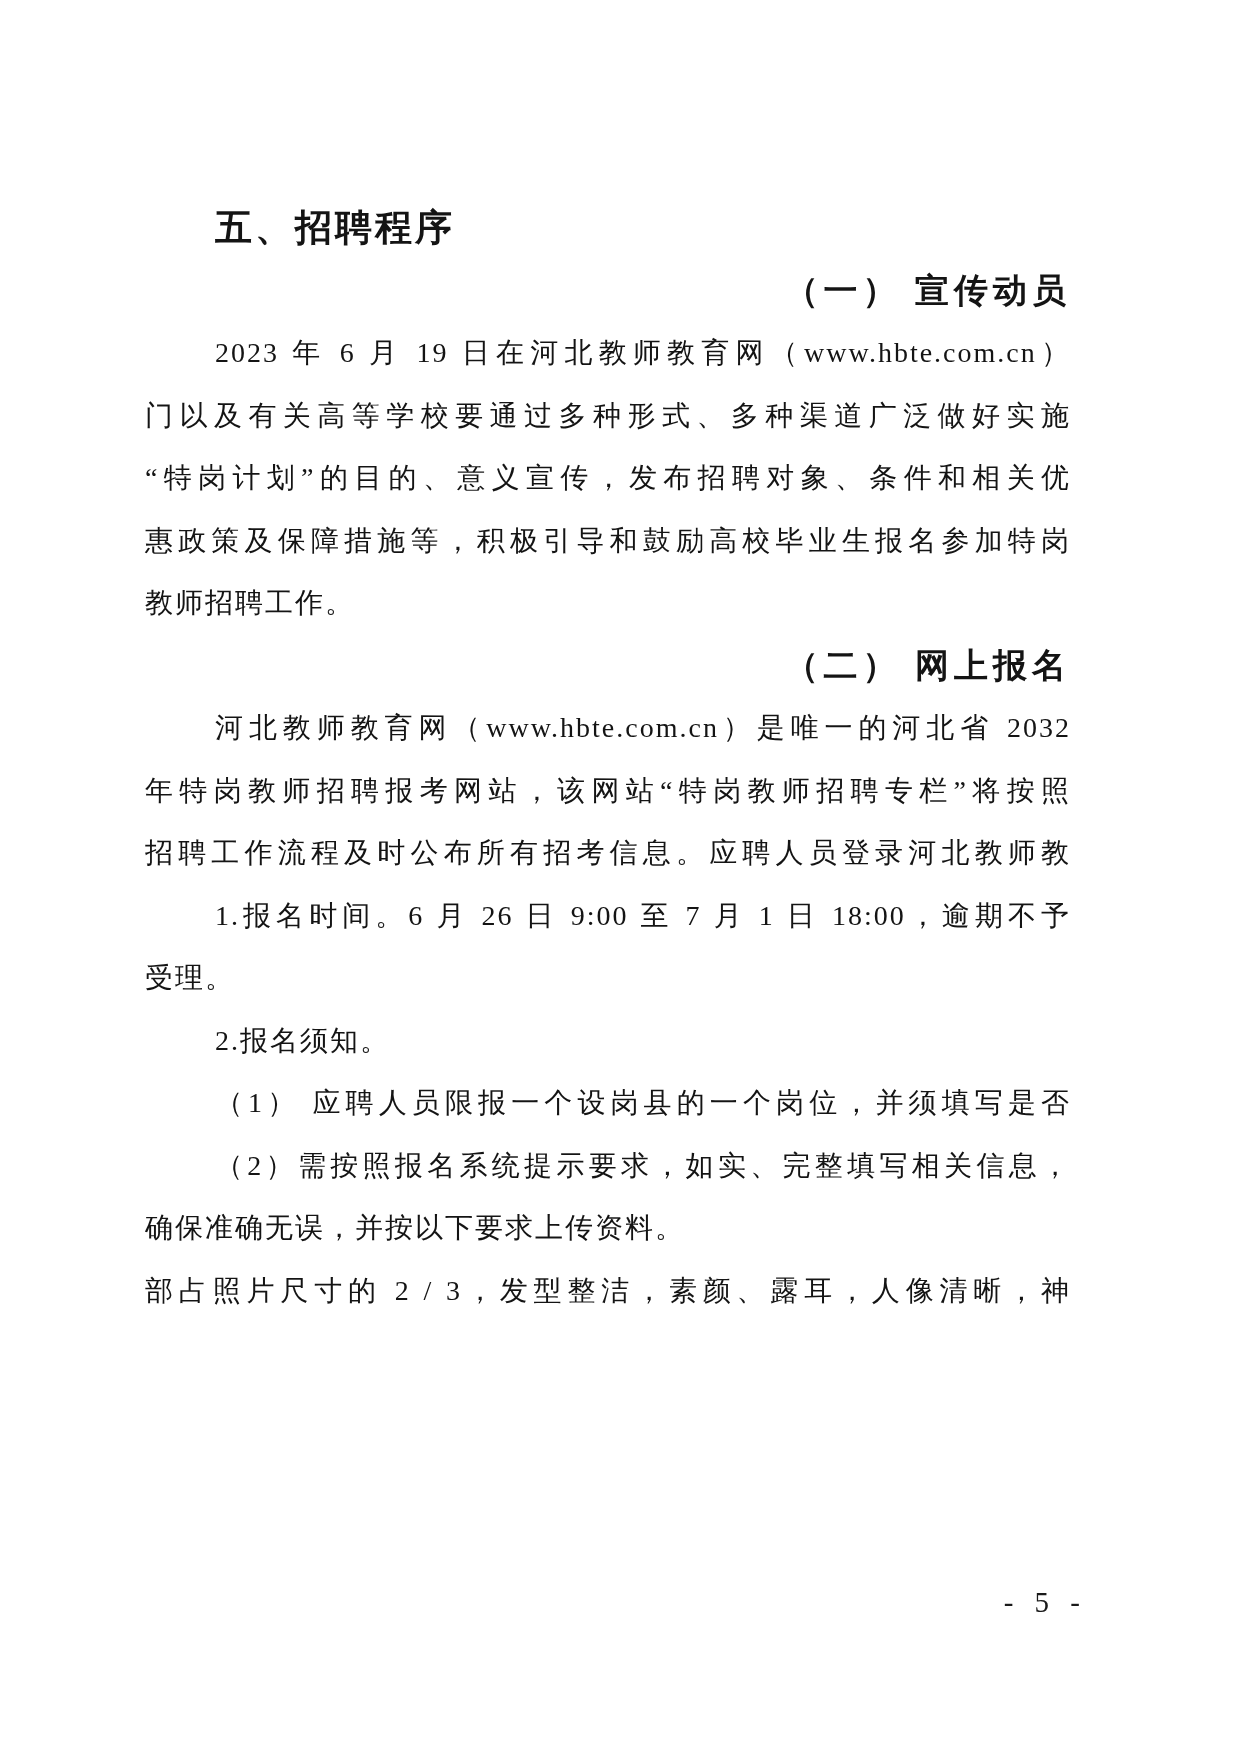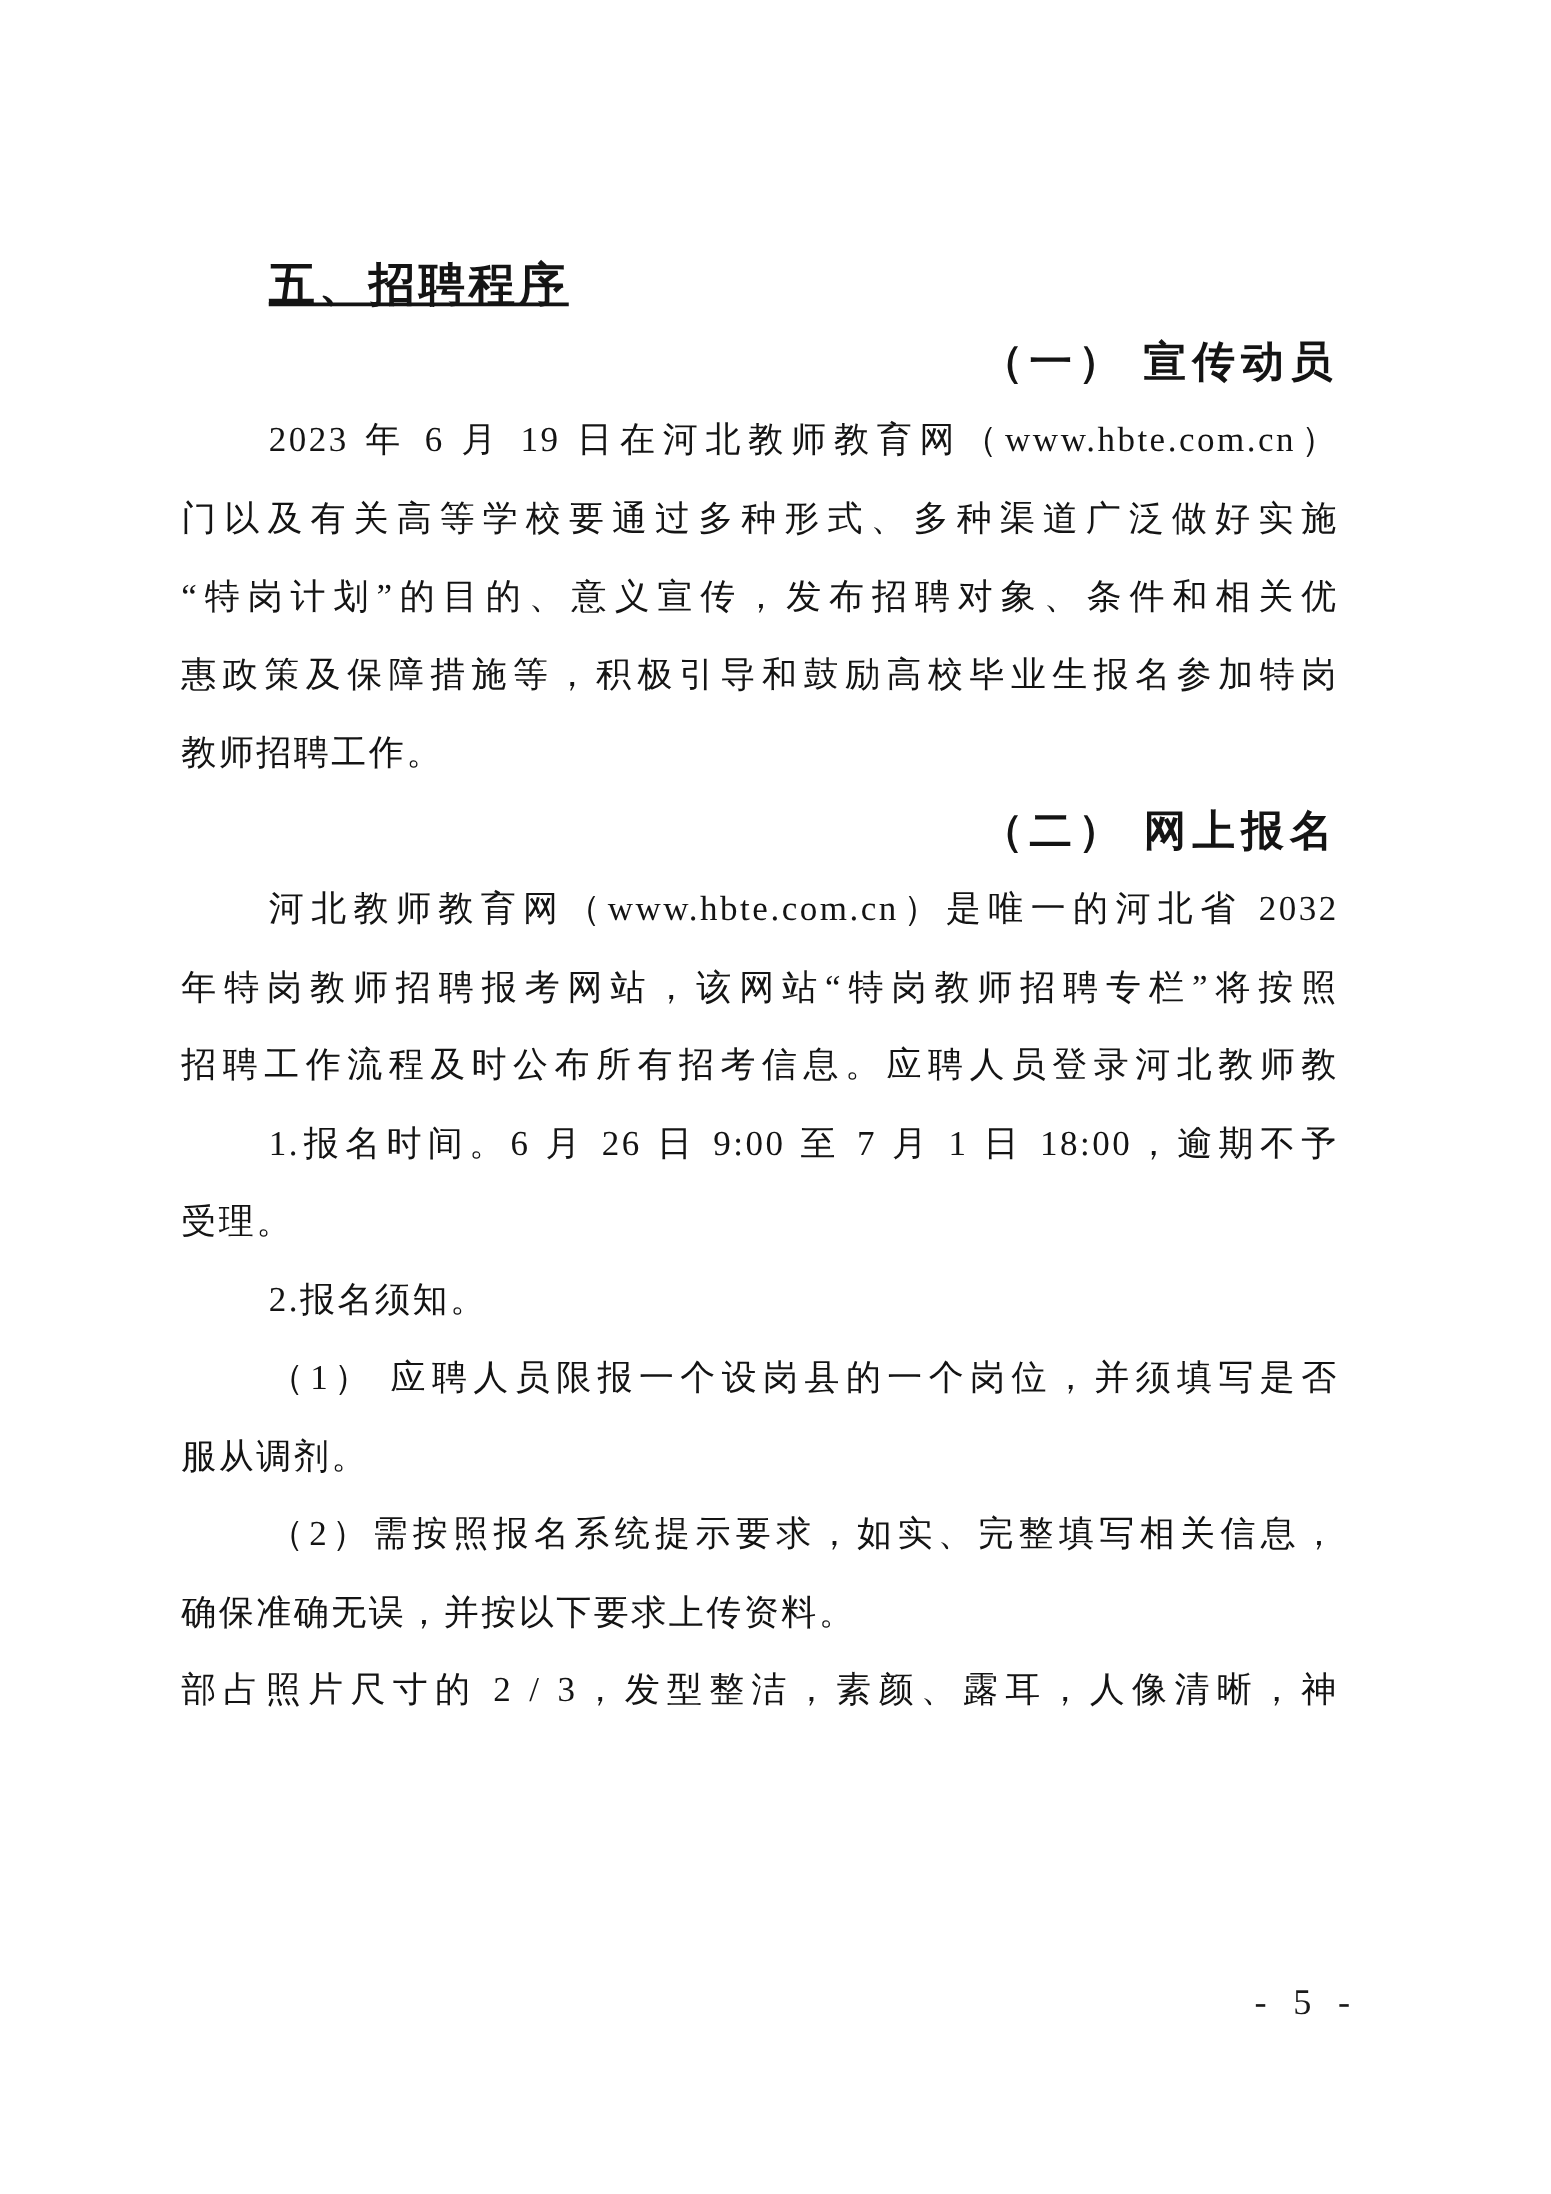--- a/index.html
+++ b/index.html
@@ -41,21 +41,20 @@
     text-justify: inter-character;
   }
   .indent {
     text-indent: 70px;
   }
   .h1 {
     font-family: "Liberation Sans", sans-serif;
     font-weight: bold;
     font-size: 37px;
     letter-spacing: 3px;
-    text-decoration: underline;
   }
   .h2 {
     font-weight: bold;
     font-size: 34px;
     letter-spacing: 5px;
     text-align: right;
   }
   .footer {
     position: absolute;
     top: 1586px;
@@ -79,20 +78,19 @@
     <div class="line fill">惠政策及保障措施等，积极引导和鼓励高校毕业生报名参加特岗</div>
     <div class="line">教师招聘工作。</div>
     <div class="line h2 indent">（二） 网上报名</div>
     <div class="line indent fill">河北教师教育网（www.hbte.com.cn）是唯一的河北省 2032</div>
     <div class="line fill">年特岗教师招聘报考网站，该网站“特岗教师招聘专栏”将按照</div>
     <div class="line fill">招聘工作流程及时公布所有招考信息。应聘人员登录河北教师教</div>
     <div class="line indent fill">1.报名时间。6 月 26 日 9:00 至 7 月 1 日 18:00，逾期不予</div>
     <div class="line">受理。</div>
     <div class="line indent">2.报名须知。</div>
     <div class="line indent fill">（1） 应聘人员限报一个设岗县的一个岗位，并须填写是否</div>
-    <div class="line">服从调剂。</div>
     <div class="line indent fill">（2）需按照报名系统提示要求，如实、完整填写相关信息，</div>
     <div class="line">确保准确无误，并按以下要求上传资料。</div>
     <div class="line fill">部占照片尺寸的 2 / 3，发型整洁，素颜、露耳，人像清晰，神</div>
   </main>
 
   <div class="footer">- 5 -</div>
 </div>
 
 </body></html>

